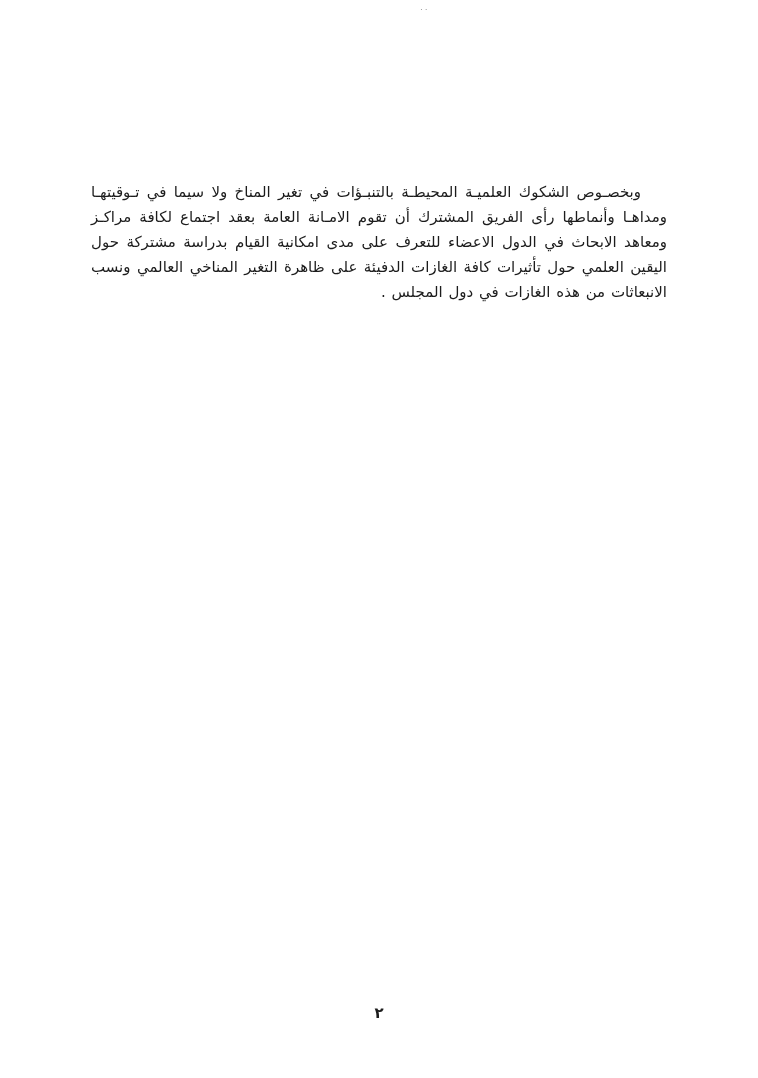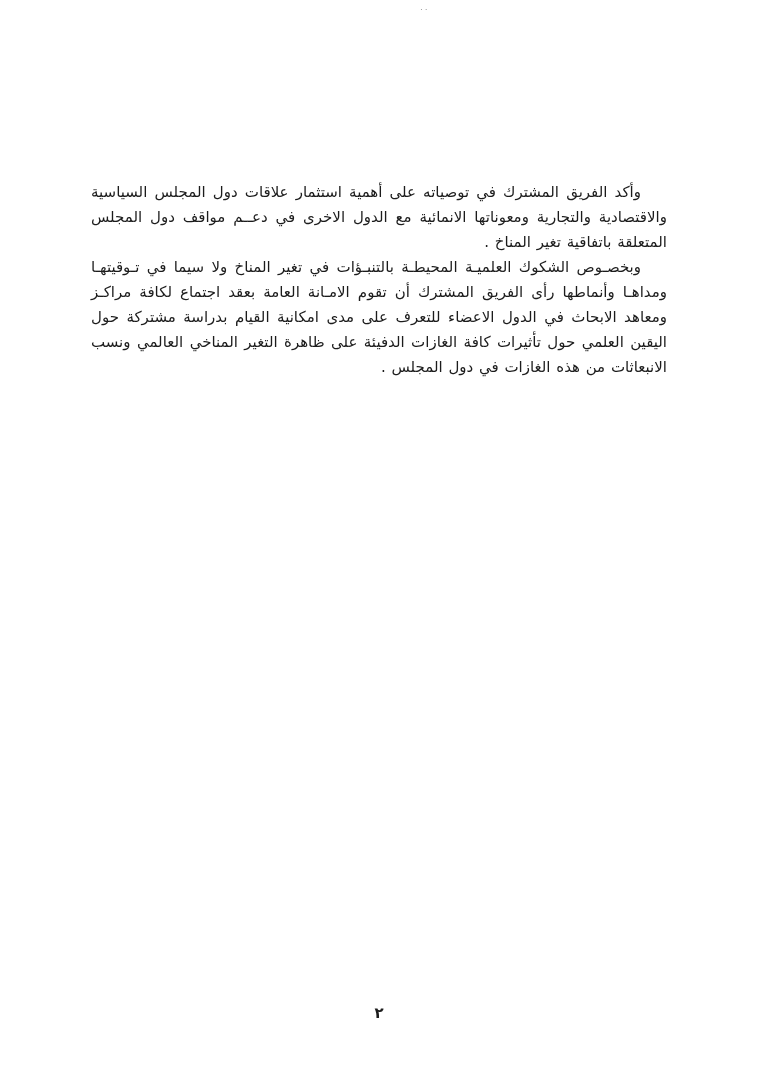--- a/index.html
+++ b/index.html
@@ -58,19 +58,18 @@
   }
 </style>
 </head>
 <body>
 
 <div class="page">
 
   <div class="scan-artifact">..</div>
 
   <div class="content">
-    <p>وأكد الفريق المشترك في توصياته على أهمية استثمار علاقات دول المجلس السياسية والاقتصادية والتجارية ومعوناتها الانمائية مع الدول الاخرى في دعــم مواقف دول المجلس المتعلقة باتفاقية تغير المناخ .</p>
     <p>وبخصـوص الشكوك العلميـة المحيطـة بالتنبـؤات في تغير المناخ ولا سيما في تـوقيتهـا ومداهـا وأنماطها رأى الفريق المشترك أن تقوم الامـانة العامة بعقد اجتماع لكافة مراكـز ومعاهد الابحاث في الدول الاعضاء للتعرف على مدى امكانية القيام بدراسة مشتركة حول اليقين العلمي حول تأثيرات كافة الغازات الدفيئة على ظاهرة التغير المناخي العالمي ونسب الانبعاثات من هذه الغازات في دول المجلس .</p>
   </div>
 
   <div class="page-number">٢</div>
 
 </div>
 
 </body></html>

